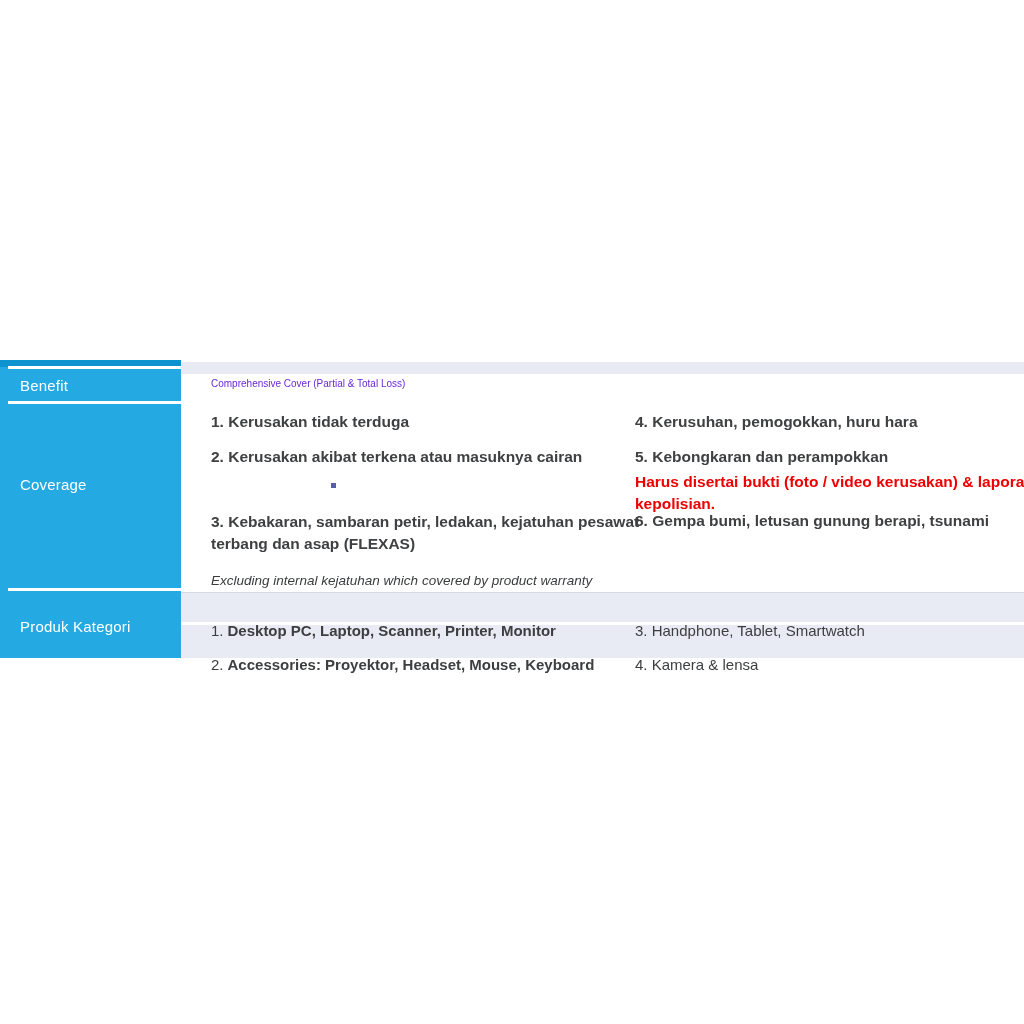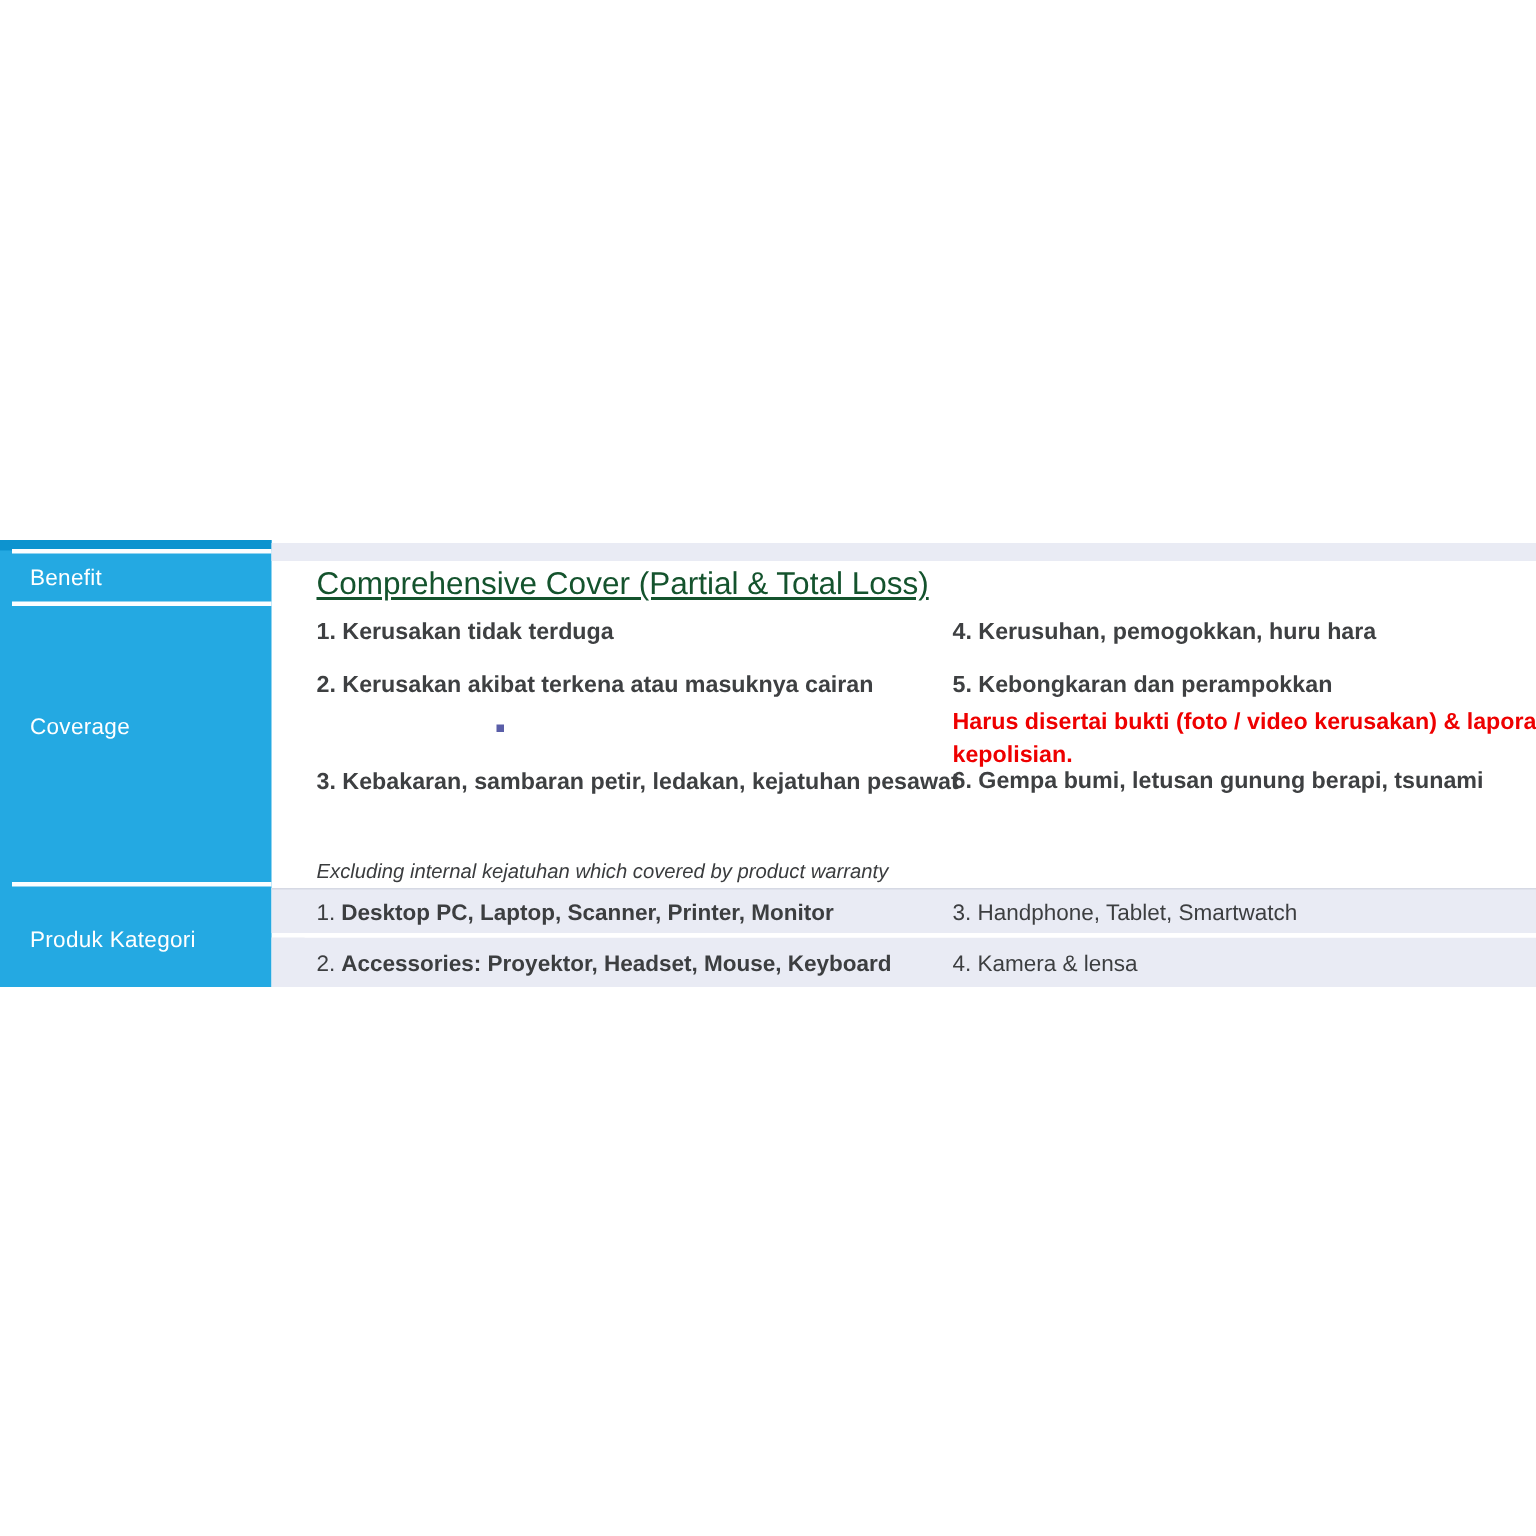--- a/index.html
+++ b/index.html
@@ -16,38 +16,38 @@
   .sb-divider{left:8px;width:173px;height:3px;background:#fdfeff;}
   .sb-label{
     color:#ffffff;font-size:15px;line-height:18px;left:20px;white-space:nowrap;
     letter-spacing:.2px;
   }
 
   
   .top-grayband{left:181px;top:362px;width:843px;height:12px;background:var(--rowbg);}
 
   
-  .benefit-text{left:211px;top:378px;font-size:21px;color:#14532d;white-space:nowrap;text-decoration:underline;}
+  .benefit-text{left:211px;top:378px;font-size:10px;color:#6d28d9;white-space:nowrap;}
   .cov-item{
     font-size:15.5px;font-weight:bold;color:#3e4042;line-height:21.5px;white-space:nowrap;
   }
   .cov-left{left:211px;}
   .cov-right{left:635px;}
   .red-note{color:var(--red);}
   .excl-note{
     left:211px;top:573px;font-size:13.5px;font-style:italic;color:#3a3c3e;white-space:nowrap;
   }
   .stray-dot{left:331px;top:483px;width:5px;height:5px;background:var(--dot);}
 
   
   .prod-row{left:181px;width:843px;background:var(--rowbg);}
   .prod-row1{top:592px;height:30px;border-top:1px solid #d6d9e4;box-sizing:border-box;}
   .prod-row2{top:625px;height:33px;}
   .prod-divider{left:203px;top:622px;width:821px;height:3px;background:#ffffff;}
-  .prod-text{font-size:15px;color:#3c3e40;white-space:nowrap;}
+  .prod-text{font-size:15px;color:#3c3e40;white-space:nowrap;margin-top:22px;}
   .prod-num{font-weight:normal;}
   .prod-bold{font-weight:bold;margin-left:4px;}
 </style>
 </head>
 <body>
 
 <div class="abs sidebar-block"></div>
 <div class="abs sidebar-topband"></div>
 
 <div class="abs sb-divider" style="top:366px;"></div>
@@ -63,20 +63,21 @@
 
 <div class="abs benefit-text">Comprehensive Cover (Partial &amp; Total Loss)</div>
 
 <div class="abs cov-item cov-left" style="top:411px;">1. Kerusakan tidak terduga</div>
 <div class="abs cov-item cov-left" style="top:446px;">2. Kerusakan akibat terkena atau masuknya cairan</div>
 
 <div class="abs stray-dot"></div>
 
 <div class="abs cov-item cov-left" style="top:511px;">
   <div>3. Kebakaran, sambaran petir, ledakan, kejatuhan pesawat</div>
+  <div>terbang dan asap (FLEXAS)</div>
 </div>
 
 <div class="abs excl-note">Excluding internal kejatuhan which covered by product warranty</div>
 
 <div class="abs cov-item cov-right" style="top:411px;">4. Kerusuhan, pemogokkan, huru hara</div>
 <div class="abs cov-item cov-right" style="top:446px;">5. Kebongkaran dan perampokkan</div>
 
 <div class="abs cov-item cov-right red-note" style="top:471px;">
   <div>Harus disertai bukti (foto / video kerusakan) &amp; laporan</div>
   <div>kepolisian.</div>

